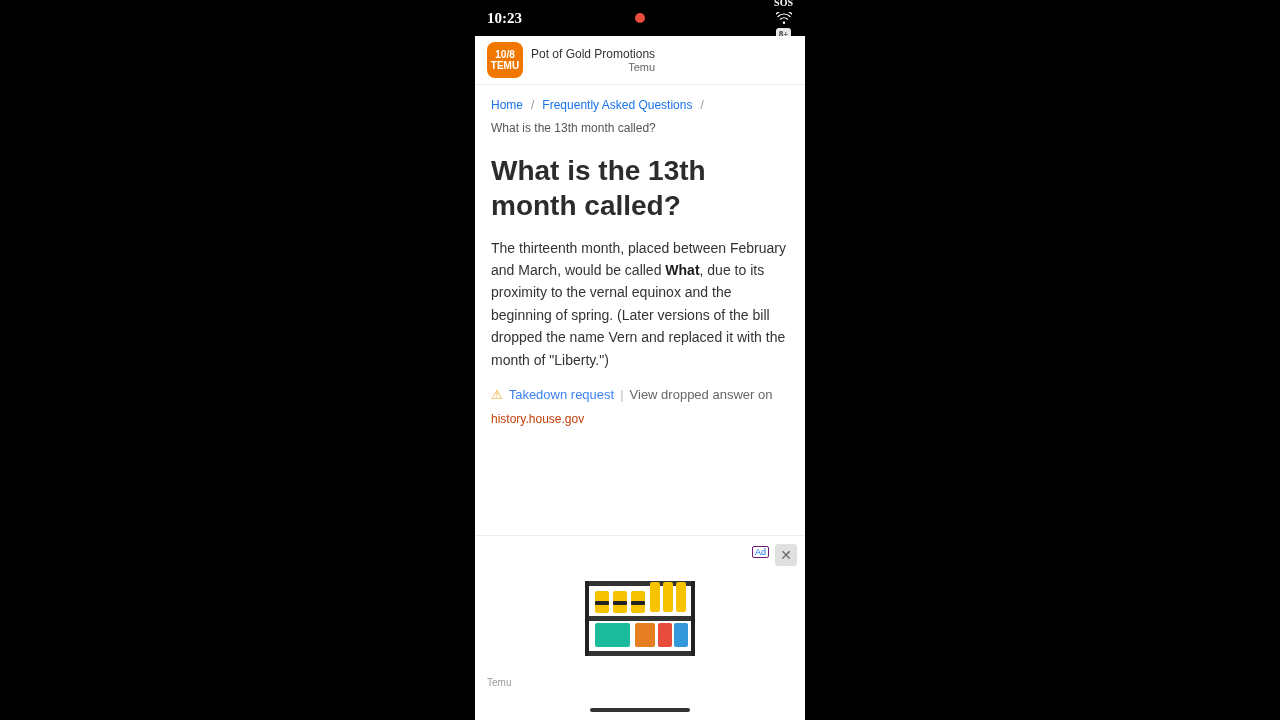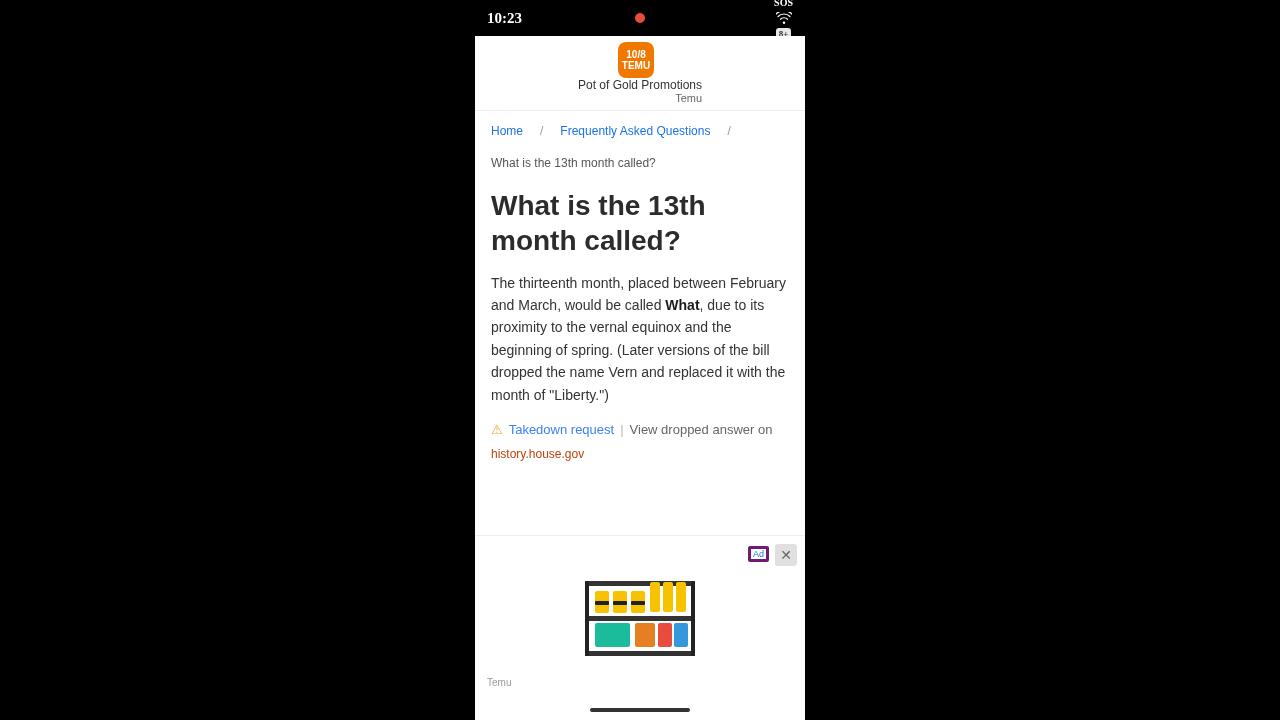--- a/index.html
+++ b/index.html
@@ -100,21 +100,20 @@
     }
 
     
     .ad-bar {
       display: flex;
       align-items: center;
       padding: 6px 12px;
       border-bottom: 1px solid #eee;
       background: #fff;
       flex-shrink: 0;
-      flex-direction: column;
     }
 
     .temu-logo {
       width: 36px;
       height: 36px;
       background: #f07800;
       border-radius: 8px;
       display: flex;
       align-items: center;
       justify-content: center;
@@ -156,21 +155,21 @@
 
     
     .breadcrumb {
       display: flex;
       flex-wrap: wrap;
       align-items: center;
       font-size: 12px;
       color: #555;
       margin-bottom: 16px;
       line-height: 1.4;
-      gap: 15px;
+      gap: 6px;
     }
 
     .breadcrumb-link {
       color: #1a73e8;
       text-decoration: none;
       cursor: pointer;
     }
 
     .breadcrumb-sep {
       color: #999;
@@ -263,21 +262,21 @@
       cursor: pointer;
       z-index: 10;
     }
 
     .ad-badge {
       position: absolute;
       top: 10px;
       right: 36px;
       font-size: 9px;
       color: #1a73e8;
-      border: 3px solid #701a75;
+      border: 1px solid #701a75;
       border-radius: 2px;
       padding: 0 2px;
       cursor: pointer;
     }
 
     .ad-image-area {
       display: flex;
       justify-content: center;
       align-items: center;
       height: 130px;

